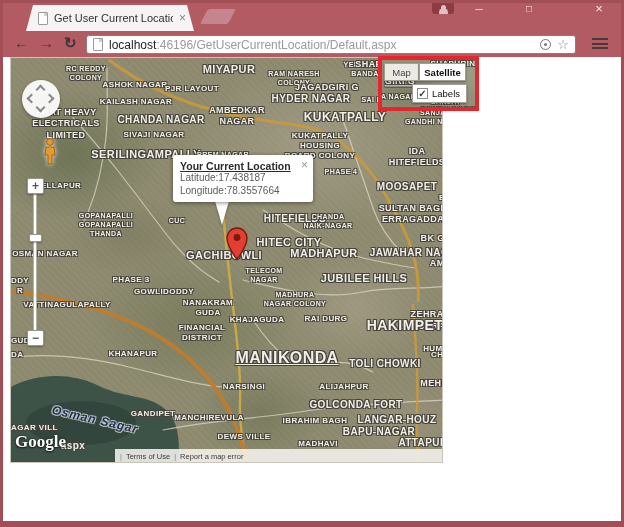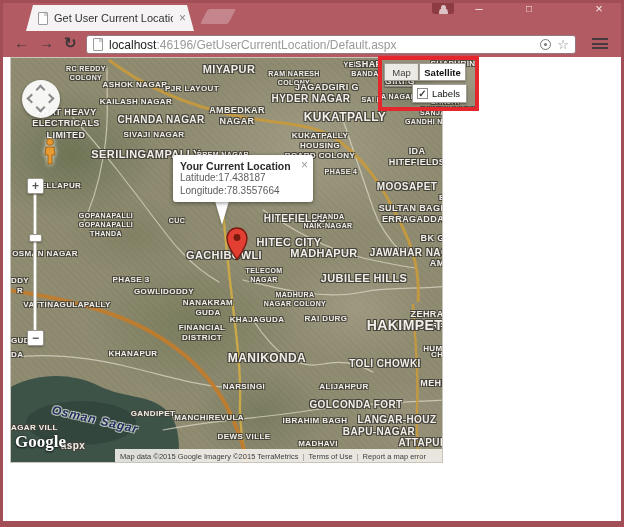--- a/index.html
+++ b/index.html
@@ -60,21 +60,21 @@
   .chev.down{left:15px;top:24px;transform:rotate(225deg);}
   .chev.left{left:6px;top:15px;transform:rotate(-45deg);}
   .chev.right{left:24px;top:15px;transform:rotate(135deg);}
   .pegman{position:absolute;left:42px;top:138px;cursor:grab;filter:drop-shadow(0 0 2px rgba(255,255,255,.9));}
   .zoombtn{position:absolute;left:27px;width:17px;height:16px;background:#fff;border:1px solid #9a968c;border-radius:2px;color:#555;font-size:12px;font-weight:bold;text-align:center;line-height:14px;cursor:pointer;box-shadow:0 1px 2px rgba(0,0,0,.3);}
   .zoom-track{position:absolute;left:33px;top:194px;width:4px;height:140px;background:#fdfdfb;border:1px solid #b5b1a6;border-radius:2px;}
   .zoom-handle{position:absolute;left:29px;top:234px;width:13px;height:8px;background:#fff;border:1px solid #9a968c;border-radius:2px;cursor:grab;box-shadow:0 1px 2px rgba(0,0,0,.3);}
 
   
   .infowin{position:absolute;left:173px;top:155px;width:140px;height:47px;background:#fff;border-radius:3px;box-shadow:0 1px 4px rgba(0,0,0,.45);padding:5px 7px;z-index:20;}
-  .infowin .t{font-size:10.5px;font-weight:bold;color:#2b2b2b;}
+  .infowin .t{font-size:10.5px;font-weight:bold;color:#2b2b2b;text-decoration:underline;}
   .infowin .l{font-size:10px;color:#5c5c5c;line-height:1.25;}
   .infowin .x{position:absolute;right:5px;top:3px;font-size:12px;color:#9a9a9a;cursor:pointer;}
   .info-tail{position:absolute;left:215px;top:201px;width:0;height:0;border-left:7px solid transparent;border-right:7px solid transparent;border-top:24px solid #fff;filter:drop-shadow(0 2px 1px rgba(0,0,0,.25));z-index:19;}
   .marker{position:absolute;left:226px;top:227px;z-index:18;cursor:pointer;}
 
   
   .anno-map{position:absolute;left:378px;top:56px;width:101px;height:55px;overflow:hidden;z-index:40;
     background-color:#93907a;
     background-image:radial-gradient(ellipse 60px 30px at 30% 70%,rgba(100,108,74,.5),transparent 70%),radial-gradient(ellipse 60px 35px at 80% 30%,rgba(176,168,146,.55),transparent 70%);}
   .anno-border{position:absolute;left:378px;top:56px;width:101px;height:55px;border:4px solid var(--accent);z-index:60;pointer-events:none;}
@@ -215,41 +215,40 @@
       <span class="mlabel" style="left: 246px; top: 262px; font-size: 8px; transform: translate(-50%, -50%);">KHAJAGUDA</span>
       <span class="mlabel" style="left: 420px; top: 269px; font-size: 9px; transform: translate(-50%, -50%);">BANJARA HIL</span>
       <span class="mlabel" style="left: 191px; top: 275px; font-size: 8px; transform: translate(-50%, -50%);">FINANCIAL
 DISTRICT</span>
       <span class="mlabel" style="left: 394px; top: 268px; font-size: 14px; transform: translate(-50%, -50%);">HAKIMPET</span>
       <span class="mlabel" style="left: 0px; top: 283px; font-size: 8px; transform: translate(0px, -50%);">GUDA</span>
       <span class="mlabel" style="left: 425px; top: 291px; font-size: 8px; transform: translate(-50%, -50%);">HUMA</span>
       <span class="mlabel" style="left: 436px; top: 297px; font-size: 8px; transform: translate(-50%, -50%);">CHINTA</span>
       <span class="mlabel" style="left: 122px; top: 296px; font-size: 8px; transform: translate(-50%, -50%);">KHANAPUR</span>
       <span class="mlabel" style="left: 0px; top: 297px; font-size: 8px; transform: translate(0px, -50%);">DA</span>
-      <span class="mlabel" style="left: 256px; top: 300px; font-size: 12px; transform: translate(-50%, -50%);">MANIKONDA</span>
+      <span class="mlabel" style="left: 276px; top: 300px; font-size: 16px; transform: translate(-50%, -50%); text-decoration: underline;">MANIKONDA</span>
       <span class="mlabel" style="left: 374px; top: 306px; font-size: 10px; transform: translate(-50%, -50%);">TOLI CHOWKI</span>
       <span class="mlabel" style="left: 428px; top: 326px; font-size: 9px; transform: translate(-50%, -50%);">MEHDIP</span>
       <span class="mlabel" style="left: 233px; top: 329px; font-size: 8px; transform: translate(-50%, -50%);">NARSINGI</span>
       <span class="mlabel" style="left: 333px; top: 329px; font-size: 8px; transform: translate(-50%, -50%);">ALIJAHPUR</span>
       <span class="mlabel" style="left: 345px; top: 347px; font-size: 10px; transform: translate(-50%, -50%);">GOLCONDA FORT</span>
       <span class="mlabel" style="left: 142px; top: 356px; font-size: 8px; transform: translate(-50%, -50%);">GANDIPET</span>
       <span class="mlabel" style="left: 198px; top: 360px; font-size: 8px; transform: translate(-50%, -50%);">MANCHIREVULA</span>
       <span class="mlabel" style="left: 304px; top: 363px; font-size: 8px; transform: translate(-50%, -50%);">IBRAHIM BAGH</span>
       <span class="mlabel" style="left: 386px; top: 362px; font-size: 10px; transform: translate(-50%, -50%);">LANGAR-HOUZ</span>
       <span class="mlabel" style="left: 368px; top: 374px; font-size: 10px; transform: translate(-50%, -50%);">BAPU-NAGAR</span>
       <span class="mlabel" style="left: 233px; top: 379px; font-size: 8px; transform: translate(-50%, -50%);">DEWS VILLE</span>
       <span class="mlabel" style="left: 307px; top: 386px; font-size: 8px; transform: translate(-50%, -50%);">MADHAVI</span>
       <span class="mlabel" style="left: 412px; top: 385px; font-size: 10px; transform: translate(-50%, -50%);">ATTAPUR</span>
       <span class="mlabel" style="left: 0px; top: 370px; font-size: 8px; transform: translate(0px, -50%);">AGAR VILL</span>
       <span class="mlabel water" style="left: 84px; top: 362px; font-size: 12px; transform: translate(-50%, -50%) rotate(13deg);">Osman Sagar</span>
       <span class="mlabel lower" style="left: 62px; top: 388px; font-size: 10px; transform: translate(-50%, -50%);">aspx</span>
     </div>
   <div class="glogo">Google</div>
   <div class="attrib">
-    <span>Map data ©2015 Google Imagery ©2015 TerraMetrics</span>
     <span class="sp">|</span>
     <span class="lnk">Terms of Use</span>
     <span class="sp">|</span>
     <span class="lnk">Report a map error</span>
   </div>
 </div>
 
 <div class="pan-ctl">
   <span class="chev up"></span>
   <span class="chev down"></span>

